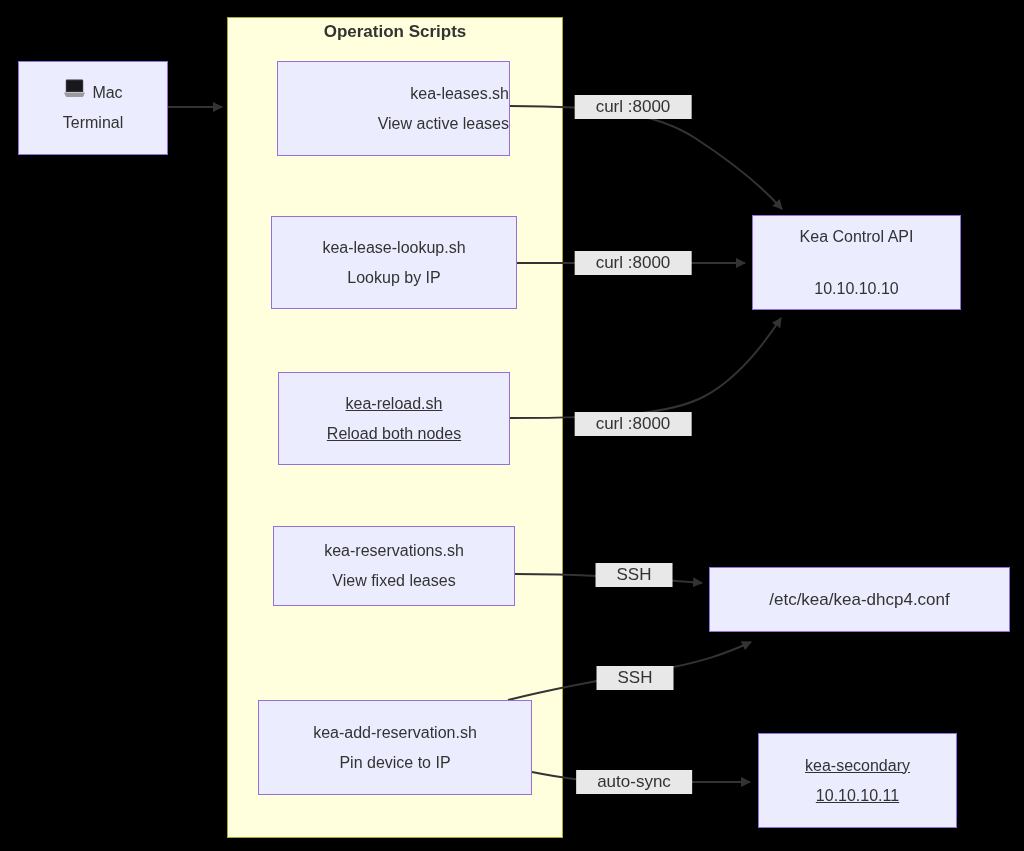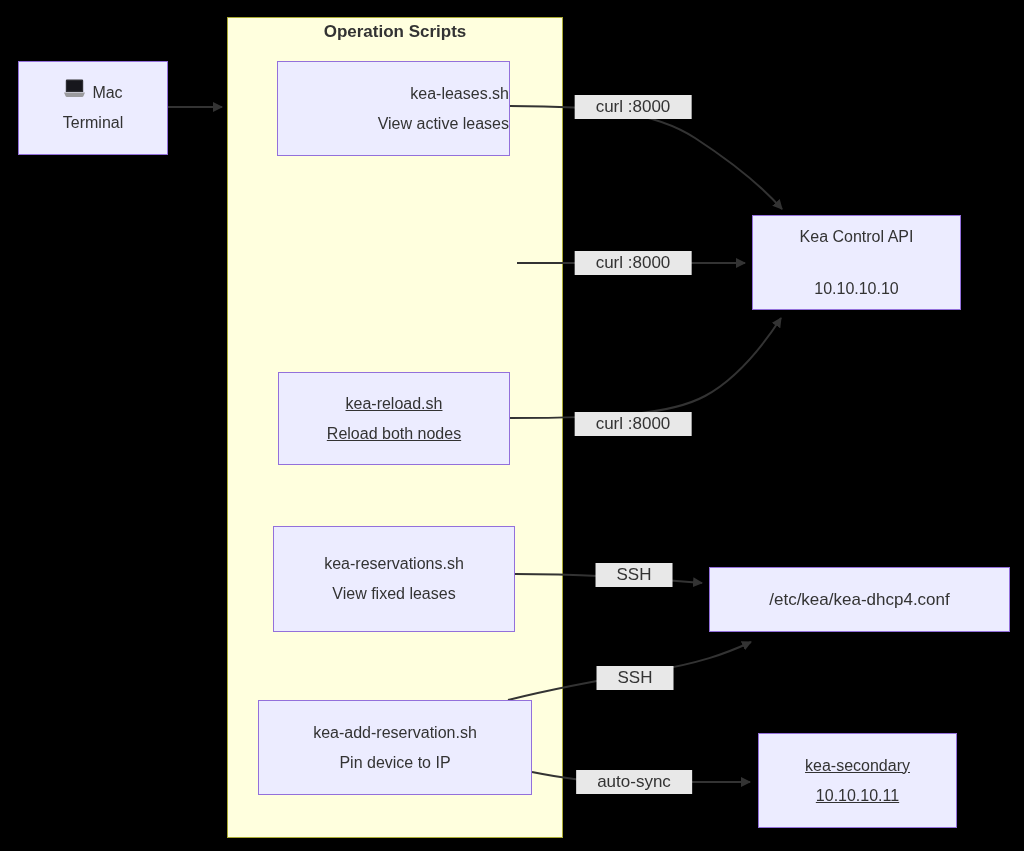--- a/index.html
+++ b/index.html
@@ -56,21 +56,21 @@
   .node .row {
     display: flex;
     align-items: center;
     gap: 6px;
     justify-content: center;
   }
   .n-mac      { left: 18px;  top: 61px;  width: 150px; height: 94px; }
   .n-leases   { left: 277px; top: 61px;  width: 233px; height: 95px; align-items: flex-end; }
   .n-lookup   { left: 271px; top: 216px; width: 246px; height: 93px; }
   .n-reload   { left: 278px; top: 372px; width: 232px; height: 93px; text-decoration: underline; }
-  .n-resv     { left: 273px; top: 526px; width: 242px; height: 106px; }
+  .n-resv     { left: 273px; top: 526px; width: 242px; height: 80px; }
   .n-addresv  { left: 258px; top: 700px; width: 274px; height: 95px; }
   .n-api      { left: 752px; top: 215px; width: 209px; height: 95px; gap: 22px; }
   .n-conf     { left: 709px; top: 567px; width: 301px; height: 65px; font-size: 17px; }
   .n-sec      { left: 758px; top: 733px; width: 199px; height: 95px; text-decoration: underline; }
   .edge-label {
     position: absolute;
     transform: translate(-50%, -50%);
     background: #e8e8e8;
     color: #333333;
     font-size: 17px;
@@ -116,20 +116,24 @@
       <span>Mac</span>
     </div>
     <div>Terminal</div>
   </div>
 
   <div class="node n-leases">
     <div>kea-leases.sh</div>
     <div>View active leases</div>
   </div>
 
+  <div class="node n-lookup">
+    <div>kea-lease-lookup.sh</div>
+    <div>Lookup by IP</div>
+  </div>
 
   <div class="node n-reload">
     <div>kea-reload.sh</div>
     <div>Reload both nodes</div>
   </div>
 
   <div class="node n-resv">
     <div>kea-reservations.sh</div>
     <div>View fixed leases</div>
   </div>

